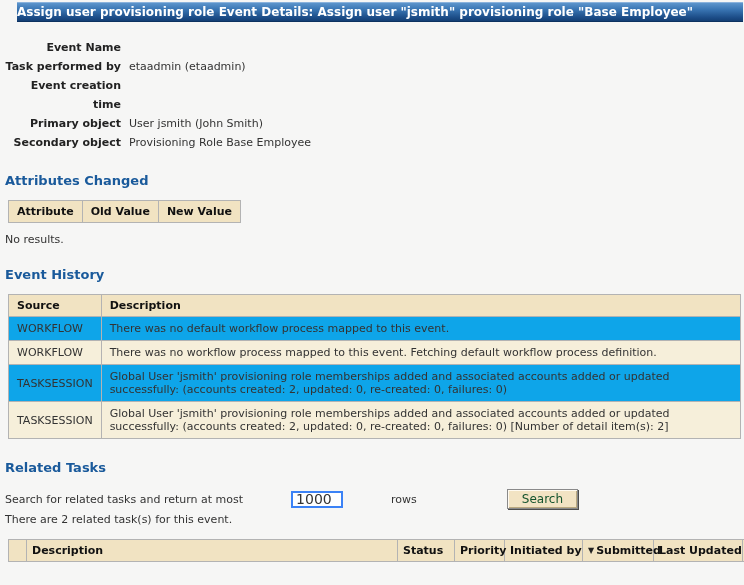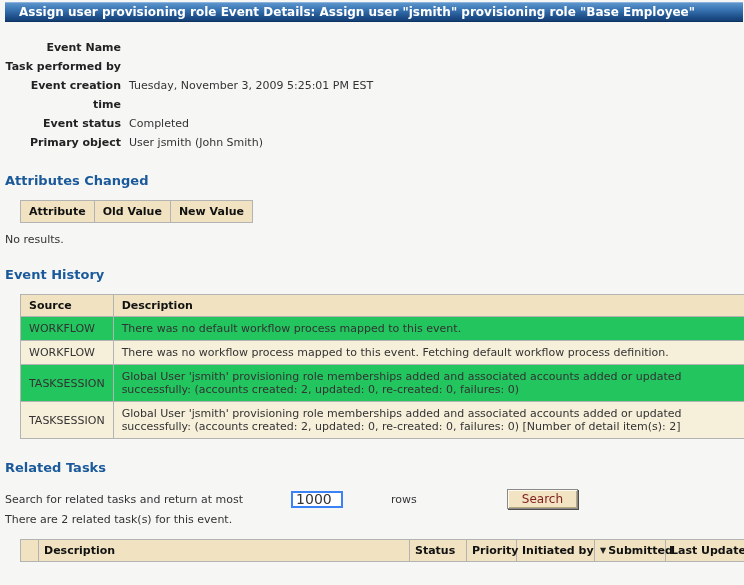--- a/index.html
+++ b/index.html
@@ -4,57 +4,57 @@
 <style>
   * { margin:0; padding:0; box-sizing:border-box; }
   html,body { width:744px; height:585px; overflow:hidden; }
   body {
     background:#f6f6f5;
     font-family:"DejaVu Sans","Liberation Sans",sans-serif;
     font-size:11px; color:#333;
   }
   
   .titlebar {
-    margin:2px 1px 0 5px; height:20px; line-height:19px;
-    padding-left:14px; color:#fff; font-weight:bold; font-size:12px;
+    margin:2px 1px 0 17px; height:20px; line-height:19px;
+    padding-left:0; color:#fff; font-weight:bold; font-size:12px;
     background:linear-gradient(180deg,#5d95cc 0%,#3a76b4 35%,#1c4d88 80%,#143f74 100%);
     border-top:1px solid #8ab2dc; border-bottom:1px solid #0d3260;
     white-space:nowrap; overflow:hidden;
   }
   
   .details { margin:16px 0 0 0; }
   .detail-row { display:flex; line-height:19px; }
   .detail-label { width:121px; text-align:right; font-weight:bold; color:#222; }
   .detail-value { padding-left:8px; color:#333; }
   
   .section-heading {
     color:#1a5a9b; font-weight:bold; font-size:13px; margin:21px 0 0 5px;
   }
   
-  table { border-collapse:collapse; margin:12px 0 0 20px; background:#22c55e; }
+  table { border-collapse:collapse; margin:12px 0 0 8px; background:#0ea5e9; }
   th, td { border:1px solid #b3b3b3; text-align:left; vertical-align:middle; }
   th {
     background:#f1e3c2; font-weight:bold; color:#111;
     padding:4px 8px; font-size:11px; white-space:nowrap;
   }
   td { padding:5px 8px; }
   tr.alt td { background:#f6efda; }
   .no-results { margin:10px 0 0 5px; }
   
   .eh-table { width:733px; }
   .eh-table .col-source { width:80px; }
   
   .search-row { margin:14px 0 0 5px; display:flex; align-items:center;gap:42px; }
   .rows-input {
     width:52px; height:17px; margin:0 6px; padding:1px 3px;
     border:2px solid #3b82f6; font-family:inherit; font-size:14px; color:#333; background:#fff;
   }
   .search-btn {
     margin-left:48px; padding:2px 14px; font-family:inherit; font-size:12px; font-weight:normal;
-    color:#7f1d1d; background:#f2e3c3; cursor:pointer;
+    color:#14532d; background:#f2e3c3; cursor:pointer;
     border:1px solid #8a8a8a;
     box-shadow:inset 1px 1px 0 #fffaf0, inset -1px -1px 0 #b9a87f, 1px 1px 0 #4d4d4d;
   }
   .count-text { margin:4px 0 0 5px; }
   
   .rt-wrap { width:744px; overflow:hidden; }
   .rt-table { width:762px; table-layout:fixed; margin-top:13px; }
   .rt-table th { padding:4px 5px; }
   .rt-table .col-icon { width:18px; }
   .rt-table .col-desc { width:371px; }
@@ -70,32 +70,32 @@
 <body>
 
 <div class="titlebar">Assign user provisioning role Event Details: Assign user "jsmith" provisioning role "Base Employee"</div>
 
 <div class="details">
   <div class="detail-row">
     <span class="detail-label">Event Name</span>
   </div>
   <div class="detail-row">
     <span class="detail-label">Task performed by</span>
+    <span class="detail-value">etaadmin (etaadmin)</span>
   </div>
   <div class="detail-row">
     <span class="detail-label">Event creation time</span>
-    <span class="detail-value">Tuesday, November 3, 2009 5:25:01 PM EST</span>
-  </div>
-  <div class="detail-row">
-    <span class="detail-label">Event status</span>
-    <span class="detail-value">Completed</span>
   </div>
   <div class="detail-row">
     <span class="detail-label">Primary object</span>
     <span class="detail-value">User jsmith (John Smith)</span>
+  </div>
+  <div class="detail-row">
+    <span class="detail-label">Secondary object</span>
+    <span class="detail-value">Provisioning Role Base Employee</span>
   </div>
 </div>
 
 <div class="section-heading">Attributes Changed</div>
 
 <table>
   <tbody>
       <tr>
     <th>Attribute</th>
     <th>Old Value</th>

